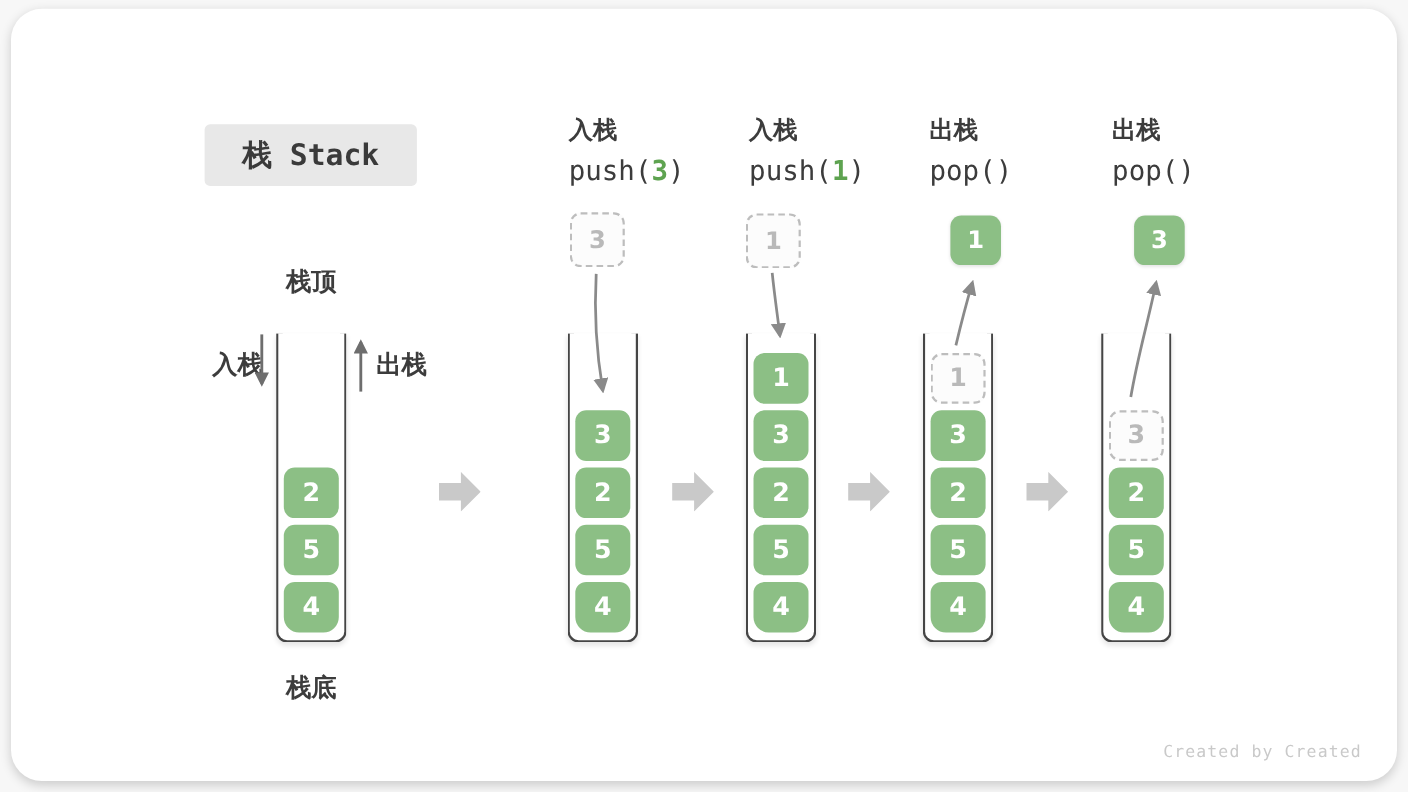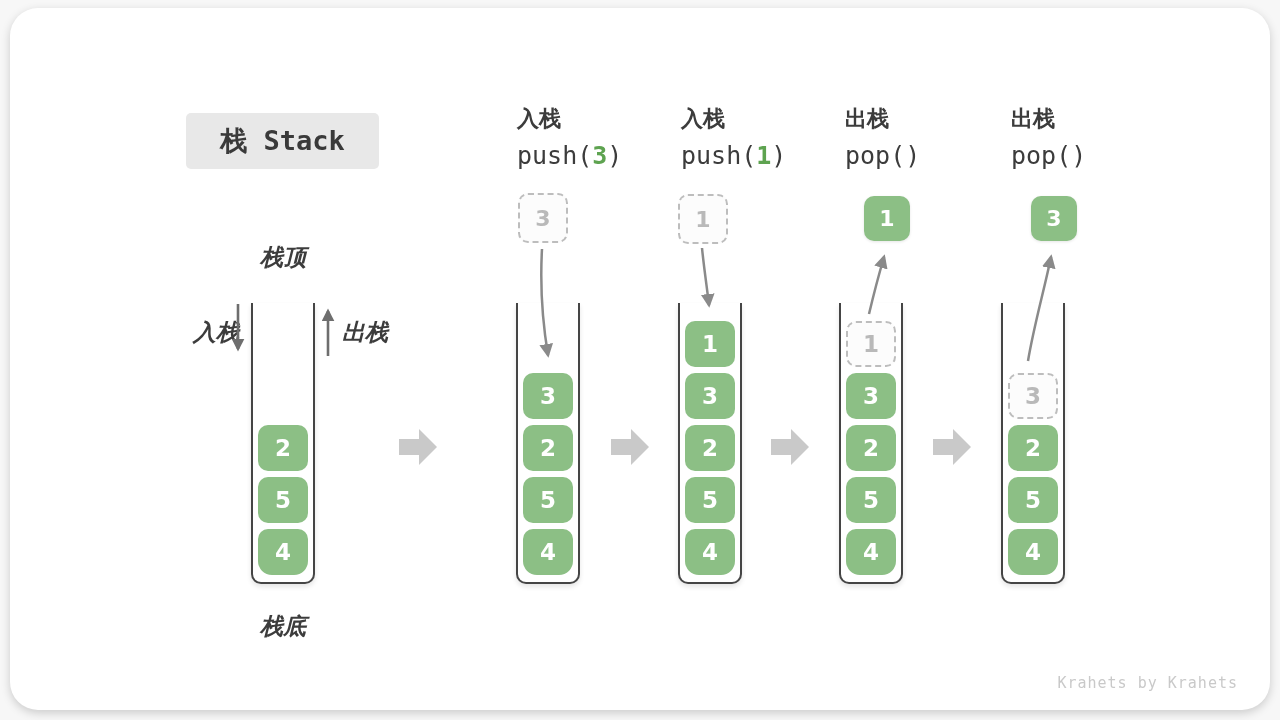--- a/index.html
+++ b/index.html
@@ -6,21 +6,21 @@
   .canvas{position:relative;width:1280px;height:720px;background:#f7f7f7;overflow:hidden;
           font-family:"DejaVu Sans","Liberation Sans",sans-serif;}
   .card{position:absolute;left:10px;top:8px;width:1260px;height:702px;background:#ffffff;
         border-radius:28px;box-shadow:0 3px 10px rgba(0,0,0,0.18);}
 
   .title-box{position:absolute;left:186px;top:113px;width:193px;height:56px;background:#e8e8e8;
              border-radius:5px;display:flex;align-items:center;justify-content:center;
              font-family:"DejaVu Sans Mono","DejaVu Sans",monospace,sans-serif;
              font-size:27px;font-weight:600;color:#3a3a3a;}
 
-  .lbl{position:absolute;color:#3c3c3c;font-weight:700;font-size:23px;line-height:28px;font-style:italic;}
+  .lbl{position:absolute;color:#3c3c3c;font-weight:700;font-size:23px;line-height:28px;}
   .lbl-top{left:251px;top:243px;width:64px;text-align:center;}
   .lbl-bottom{left:251px;top:612px;width:64px;text-align:center;}
   .lbl-push{left:193px;top:318px;}
   .lbl-pop{left:342px;top:318px;}
 
   .hdr{position:absolute;top:106px;color:#3c3c3c;}
   .hdr-op{font-size:22px;font-weight:600;line-height:26px;}
   .hdr-code{margin-top:10px;font-family:"DejaVu Sans Mono","Liberation Mono",monospace;
             font-size:25px;line-height:28px;color:#3c3c3c;}
   .hdr-code .arg{color:#5ea350;font-weight:700;}
@@ -153,14 +153,14 @@
       </marker>
     </defs>
     <path d="M238,304 L238,349" stroke="#6e6e6e" stroke-width="2.6" fill="none" marker-end="url(#ah-dark)"></path>
     <path d="M328,356 L328,311" stroke="#6e6e6e" stroke-width="2.6" fill="none" marker-end="url(#ah-dark)"></path>
     <path d="M542,249 C540,285 543,325 548,355" stroke="#8a8a8a" stroke-width="2.5" fill="none" marker-end="url(#ah-gray)"></path>
     <path d="M702,248 C704,268 707,288 709,305" stroke="#8a8a8a" stroke-width="2.5" fill="none" marker-end="url(#ah-gray)"></path>
     <path d="M869,314 C874,293 879,274 884,257" stroke="#8a8a8a" stroke-width="2.5" fill="none" marker-end="url(#ah-gray)"></path>
     <path d="M1028,361 C1034,325 1044,291 1051,257" stroke="#8a8a8a" stroke-width="2.5" fill="none" marker-end="url(#ah-gray)"></path>
   </svg>
 
-  <div class="watermark">Krahets by Krahets</div>
+  <div class="watermark">Created by Created</div>
 </div>
 
 </body></html>

